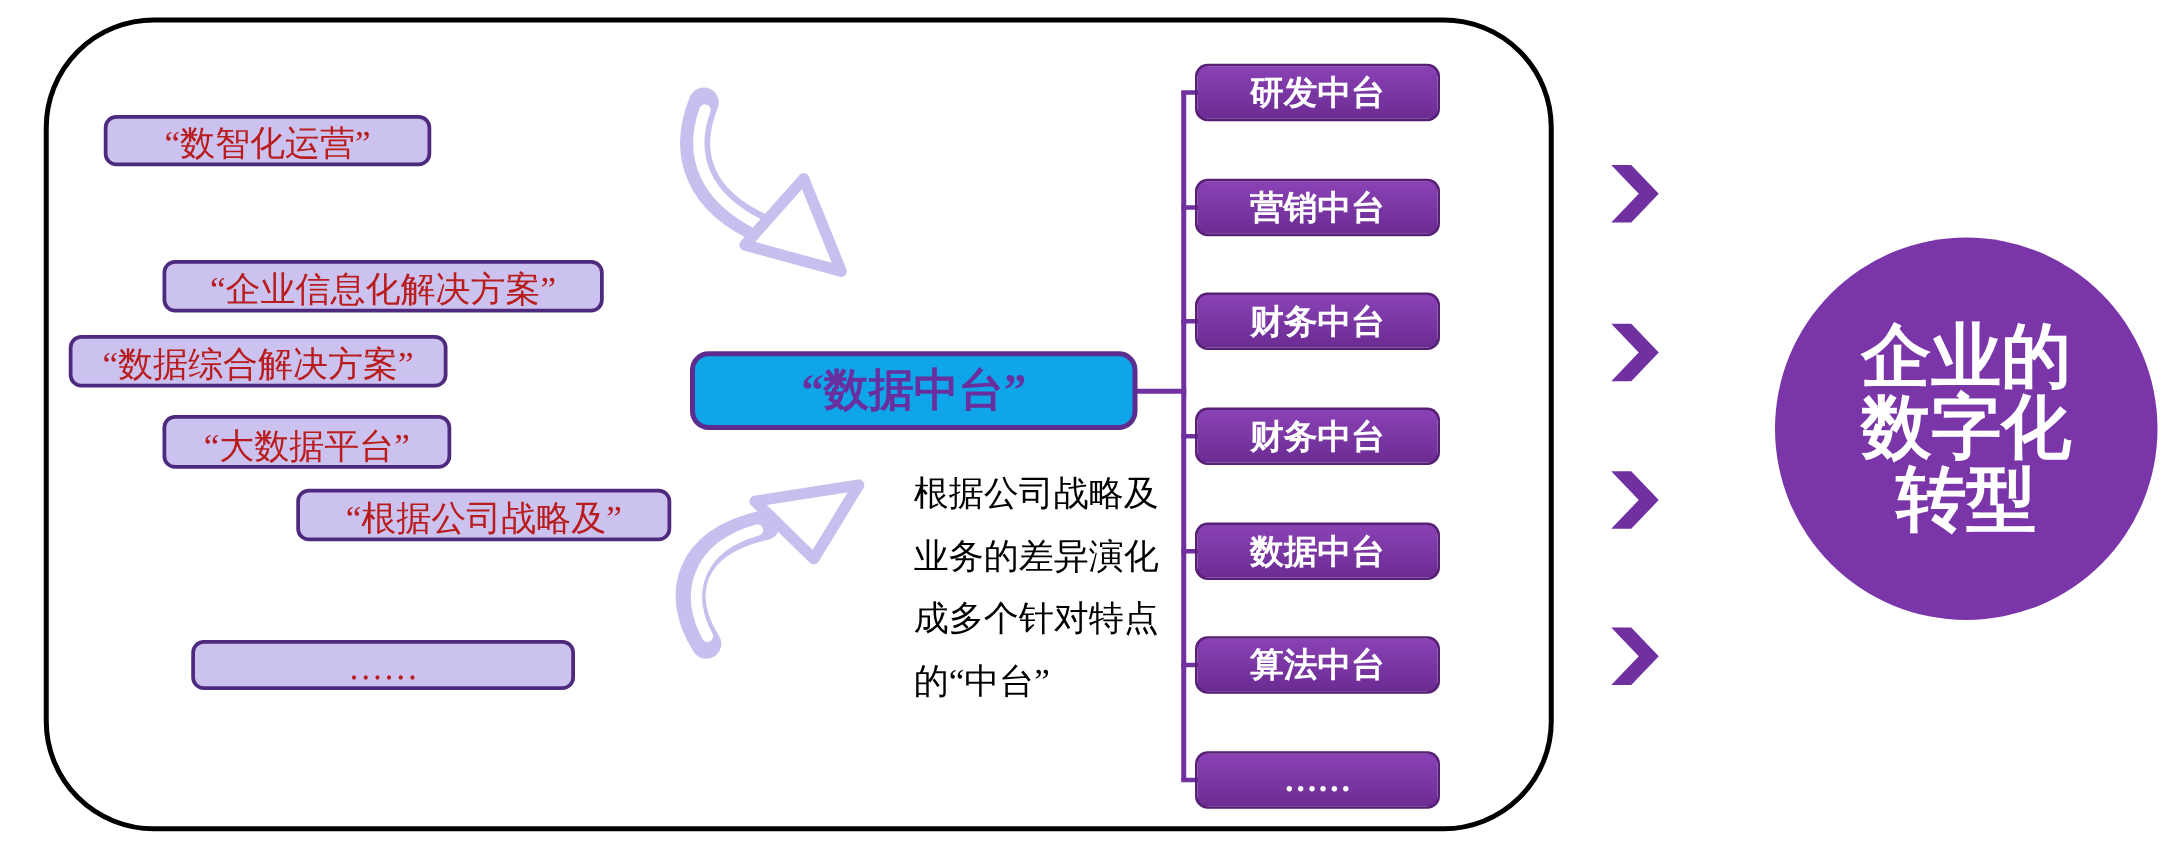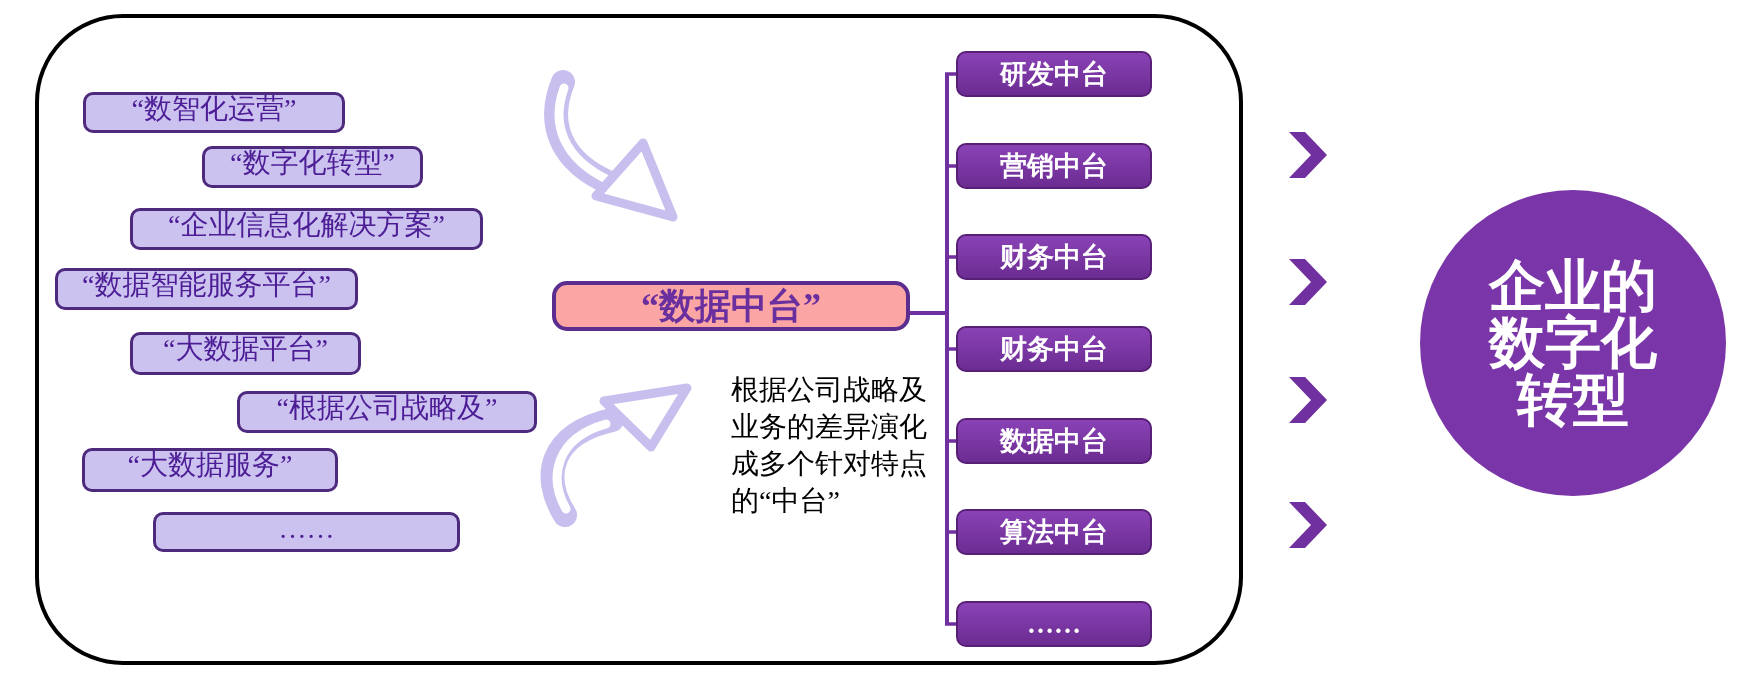--- a/index.html
+++ b/index.html
@@ -25,32 +25,32 @@
     position:absolute;left:35px;top:14px;width:1208px;height:651px;
     border:4px solid var(--container-border);border-radius:88px;background:transparent;
     box-sizing:border-box;
   }
   svg.layer{position:absolute;left:0;top:0;width:1746px;height:682px;pointer-events:none;}
   .term{
     position:absolute;box-sizing:border-box;
     background:var(--light-box-fill);
     border:3px solid var(--light-box-border);
     border-radius:10px;
-    display:flex;align-items:flex-start;justify-content:center;
-    font-size:28px;color:#4c1d95;line-height:1;
+    display:flex;align-items:flex-end;justify-content:center;
+    font-size:28px;color:#b91c1c;line-height:1;
   }
   .hub{
-    position:absolute;left:552px;top:281px;width:358px;height:50px;box-sizing:border-box;
-    background:#fca5a5;border:4px solid var(--hub-border);border-radius:15px;
+    position:absolute;left:552px;top:281px;width:358px;height:63px;box-sizing:border-box;
+    background:#0ea5e9;border:4px solid var(--hub-border);border-radius:15px;
     display:flex;align-items:center;justify-content:center;
     font-size:36px;font-weight:bold;color:var(--hub-text);
   }
   .annotation{
     position:absolute;left:731px;top:371px;width:230px;
-    font-size:28px;line-height:37px;color:#000;
+    font-size:28px;line-height:50px;color:#000;
     white-space:pre-line;text-align:left;
   }
   .platform{
     position:absolute;left:956px;width:196px;height:46px;box-sizing:border-box;
     background:linear-gradient(180deg,var(--dark-box-top) 0%,var(--dark-box-bottom) 100%);
     border:2px solid var(--dark-box-border);border-radius:10px;
     display:flex;align-items:center;justify-content:center;
     color:#fff;font-size:27px;font-weight:bold;
   }
   .goal{
@@ -113,37 +113,31 @@
       <polygon class="chevron" points="1289,132 1305,132 1327,155 1305,178 1289,178 1311,155"></polygon>
       <polygon class="chevron" points="1289,259 1305,259 1327,282 1305,305 1289,305 1311,282"></polygon>
       <polygon class="chevron" points="1289,377 1305,377 1327,400 1305,423 1289,423 1311,400"></polygon>
       <polygon class="chevron" points="1289,502 1305,502 1327,525 1305,548 1289,548 1311,525"></polygon>
     </g>
   </svg>
 
   <div class="term" style="left:83px;top:92px;width:262px;height:41px">
       <span>“数智化运营”</span>
     </div>
-  <div class="term" style="left:202px;top:146px;width:221px;height:42px">
-      <span>“数字化转型”</span>
-    </div>
   <div class="term" style="left:130px;top:208px;width:353px;height:42px">
       <span>“企业信息化解决方案”</span>
     </div>
   <div class="term" style="left:55px;top:268px;width:303px;height:42px">
-      <span>“数据智能服务平台”</span>
+      <span>“数据综合解决方案”</span>
     </div>
   <div class="term" style="left:130px;top:332px;width:231px;height:43px">
       <span>“大数据平台”</span>
     </div>
   <div class="term" style="left:237px;top:391px;width:300px;height:42px">
       <span>“根据公司战略及”</span>
-    </div>
-  <div class="term" style="left:82px;top:448px;width:256px;height:44px">
-      <span>“大数据服务”</span>
     </div>
   <div class="term" style="left:153px;top:512px;width:307px;height:40px">
       <span>……</span>
     </div>
 
   <div class="hub">
     <span>“数据中台”</span>
   </div>
 
   <div class="annotation">根据公司战略及

